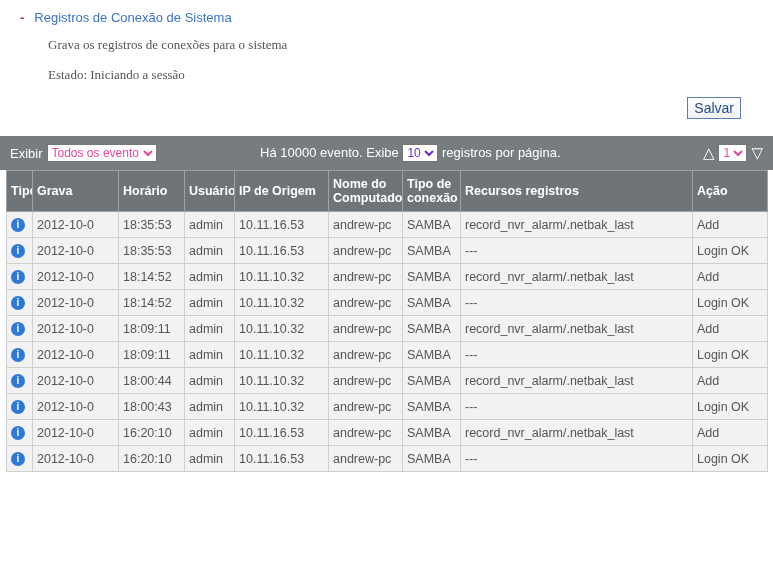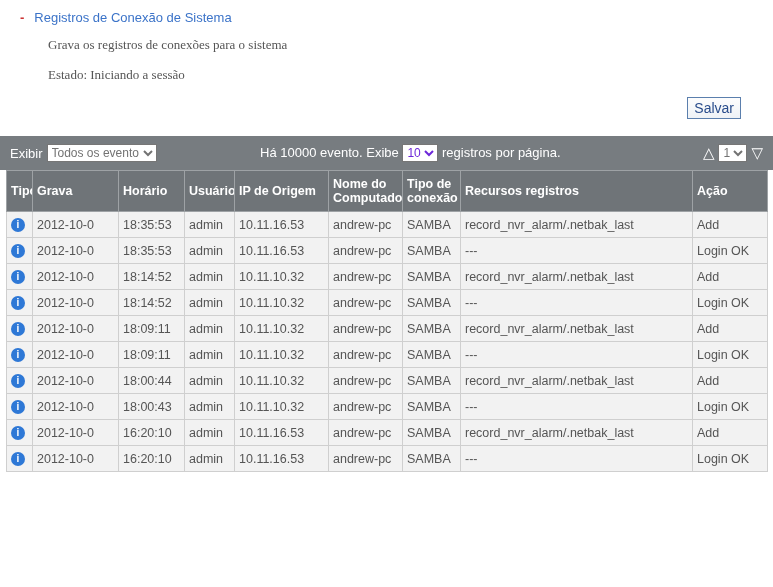--- a/index.html
+++ b/index.html
@@ -67,21 +67,21 @@
     line-height:1.4;
   }
   .toolbar .right {
     display:flex;
     align-items:center;
     gap:4px;
   }
   .toolbar select {
     font-size:12px;
     background:#fff;
-    color:#737373;
+    color:#ec4899;
   }
   .arrow-btn {
     color:#fff;
     font-size:15px;
     cursor:pointer;
     user-select:none;
   }
   table.data {
     width: 761px;
     margin: 0 6px;

